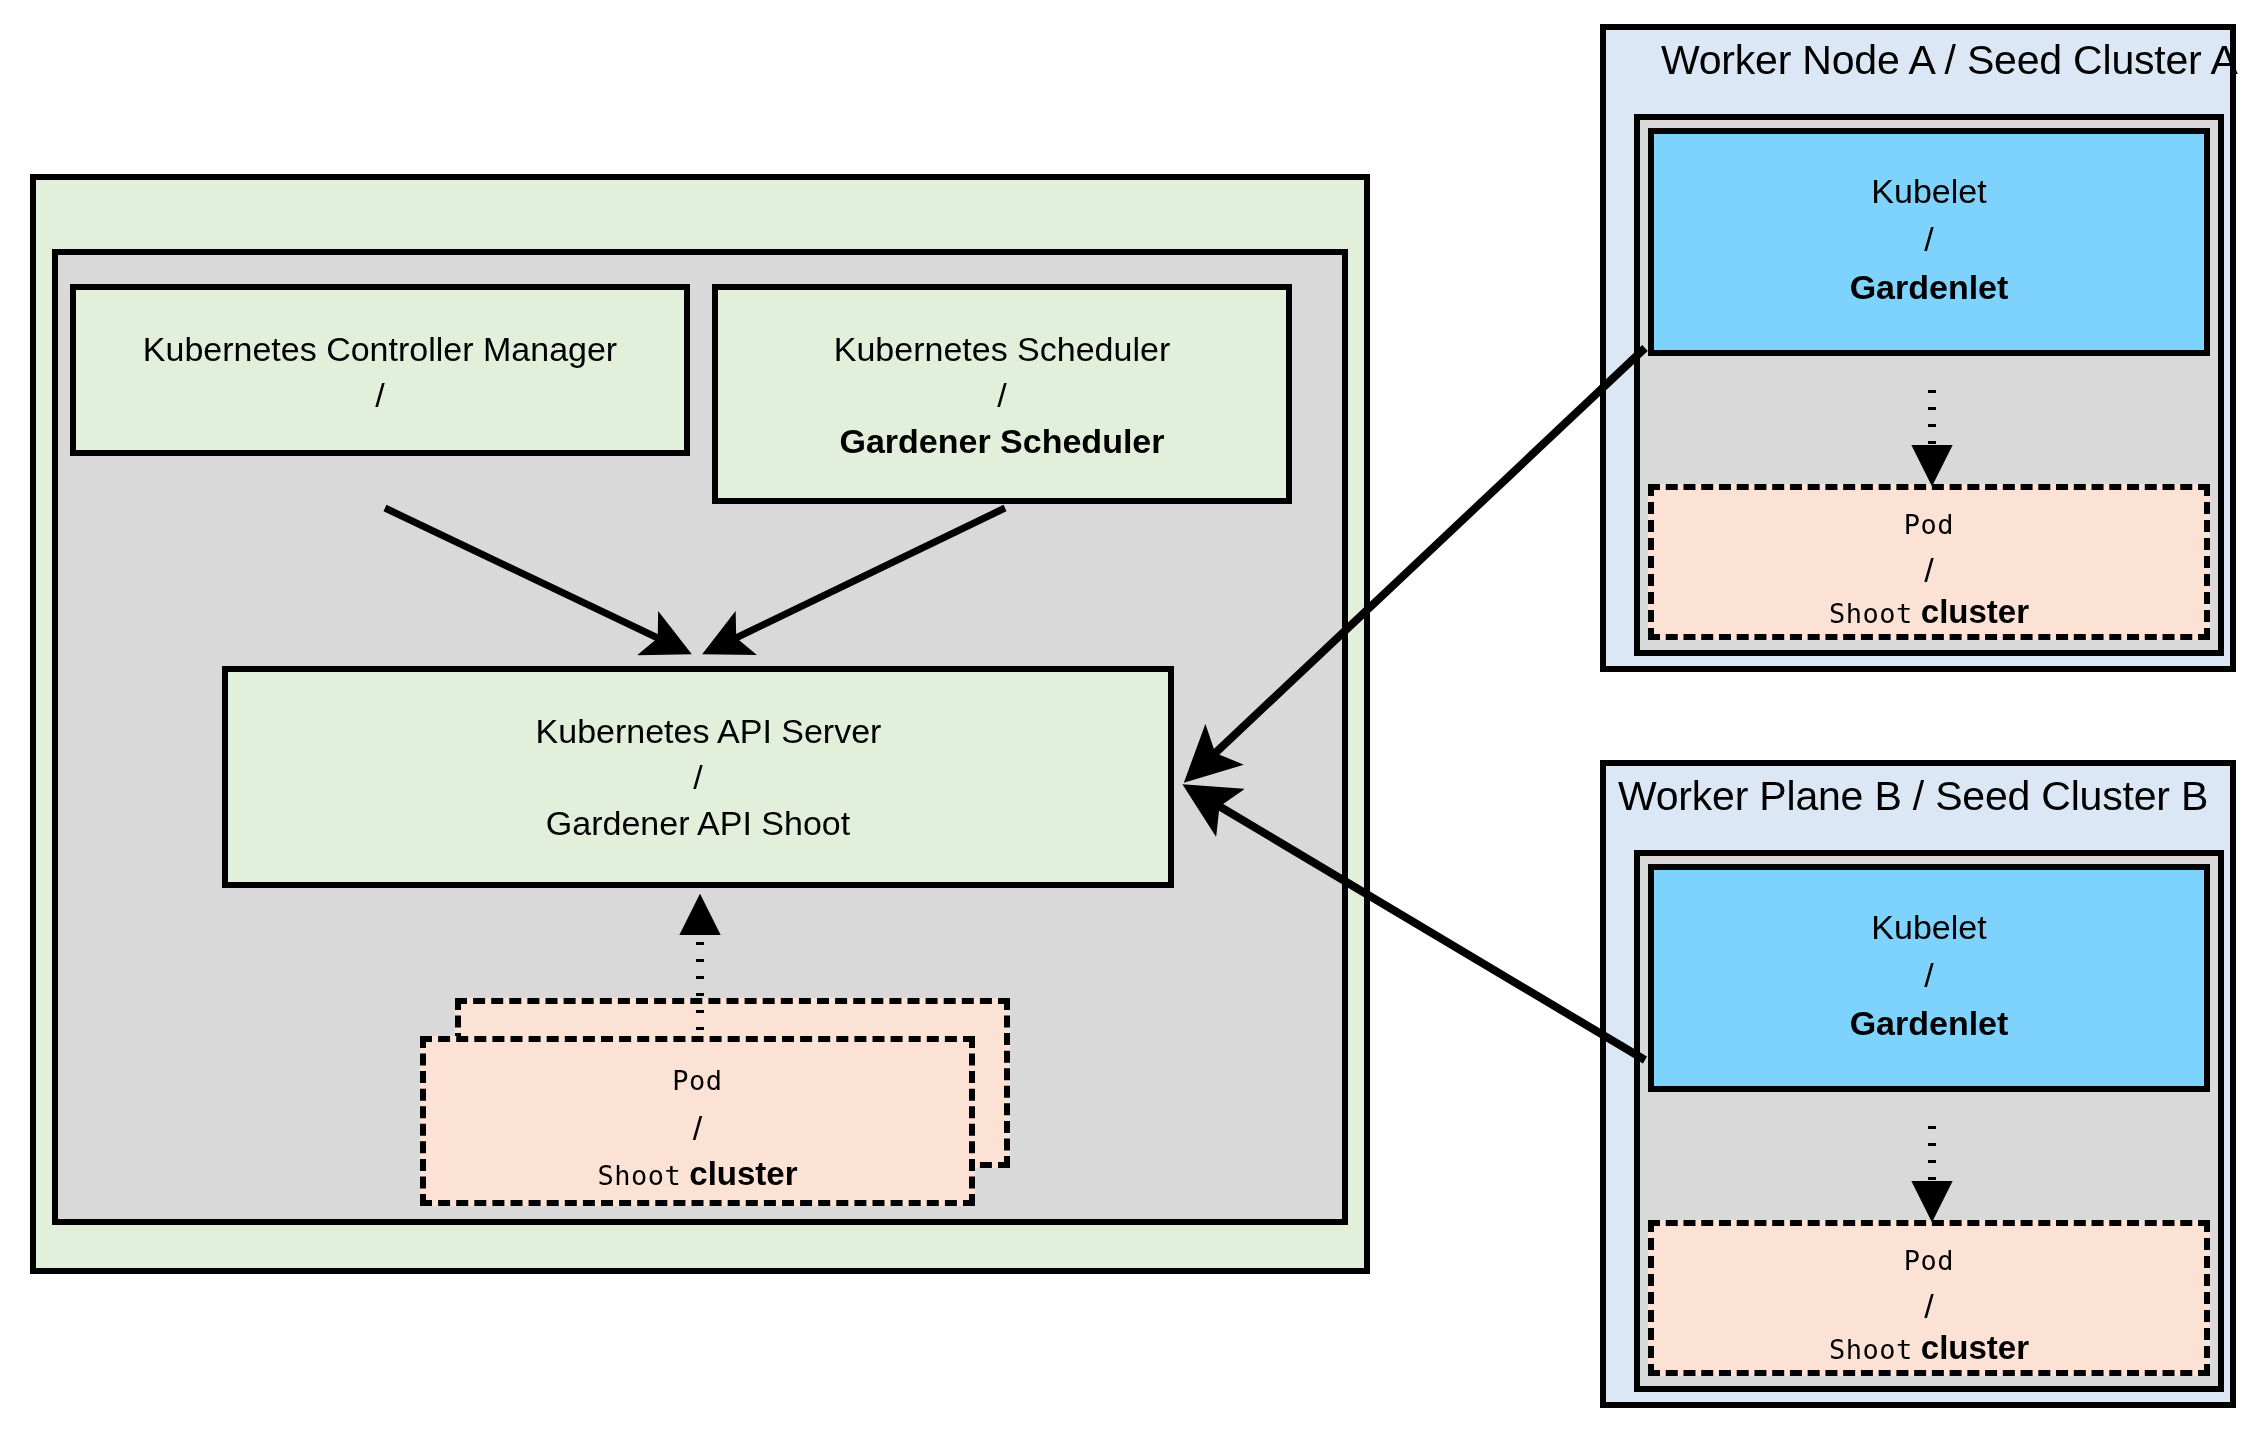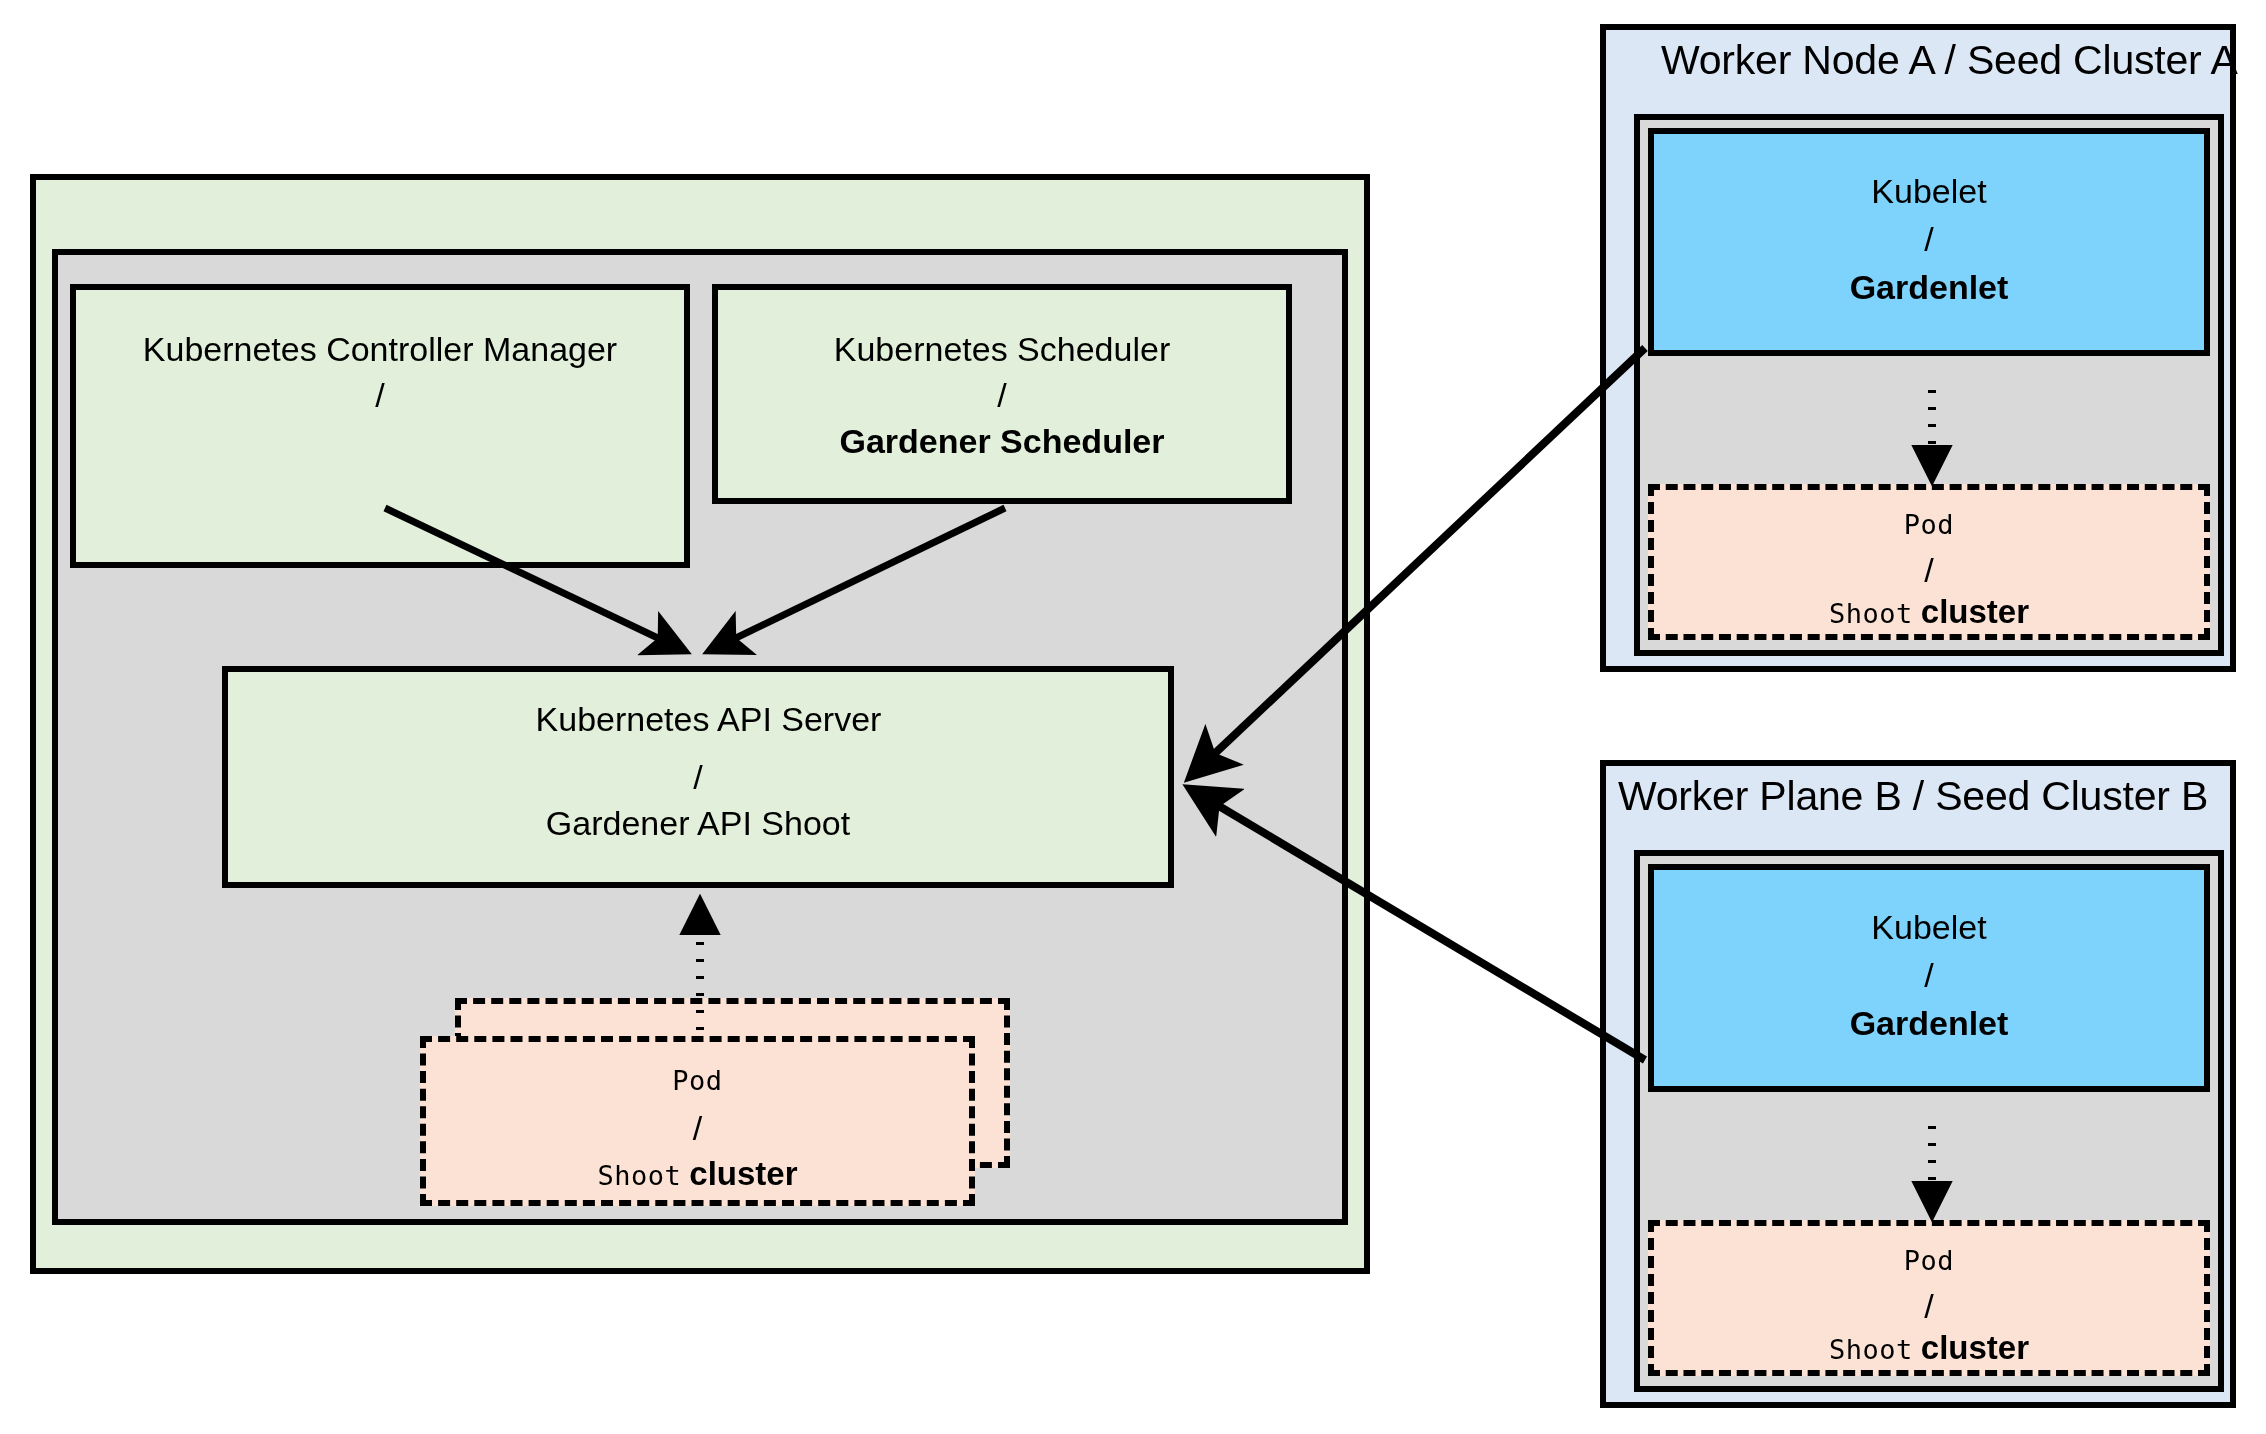--- a/index.html
+++ b/index.html
@@ -79,33 +79,33 @@
 </head>
 <body>
 
 <div id="stage">
 
   <div class="box green-fill" style="left:30px; top:174px; width:1340px; height:1100px;"></div>
 
 
   <div class="box gray-fill" style="left:52px; top:249px; width:1296px; height:976px;"></div>
 
-  <div class="box green-fill" style="left:70px; top:284px; width:620px; height:284px;">
+  <div class="box green-fill" style="left:70px; top:284px; width:620px; height:172px;">
     <div class="node-text" style="top:36px;">Kubernetes Controller Manager</div>
     <div class="node-text slash" style="top:82px;">/</div>
   </div>
 
   <div class="box green-fill" style="left:712px; top:284px; width:580px; height:220px;">
     <div class="node-text" style="top:36px;">Kubernetes Scheduler</div>
     <div class="node-text slash" style="top:82px;">/</div>
     <div class="node-text b" style="top:128px; font-weight:700;">Gardener Scheduler</div>
   </div>
 
   <div class="box green-fill" style="left:222px; top:666px; width:952px; height:222px;">
-    <div class="node-text" style="top:24px;margin-left:21px;">Kubernetes API Server</div>
+    <div class="node-text" style="top:36px;margin-left:21px;">Kubernetes API Server</div>
     <div class="node-text slash" style="top:82px;">/</div>
     <div class="node-text" style="top:128px;">Gardener API Shoot</div>
   </div>
 
   <div class="dashed peach-fill" style="position:absolute; box-sizing:border-box; left:455px; top:998px; width:555px; height:170px;"></div>
 
   <div class="dashed peach-fill" style="position:absolute; box-sizing:border-box; left:420px; top:1036px; width:555px; height:170px;">
     <div class="node-text mono" style="top:20px;">Pod</div>
     <div class="node-text slash" style="top:63px;">/</div>
     <div class="node-text" style="top:108px;">

